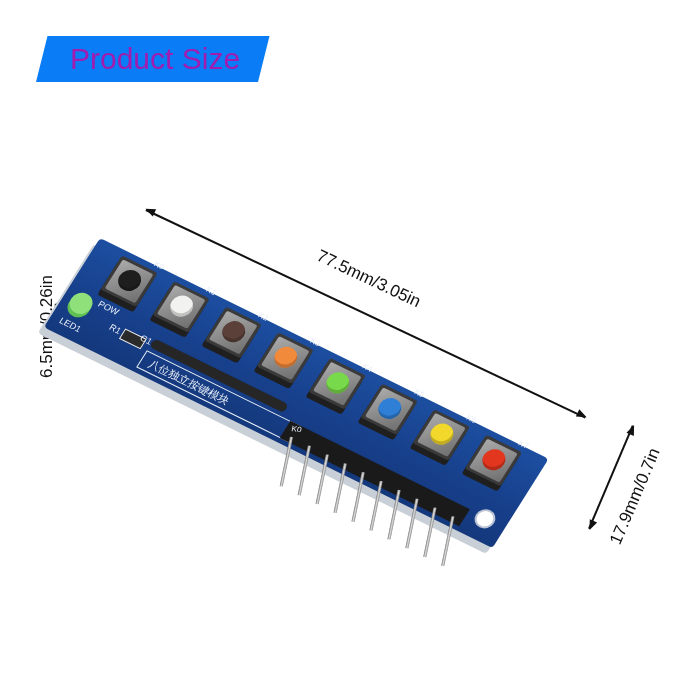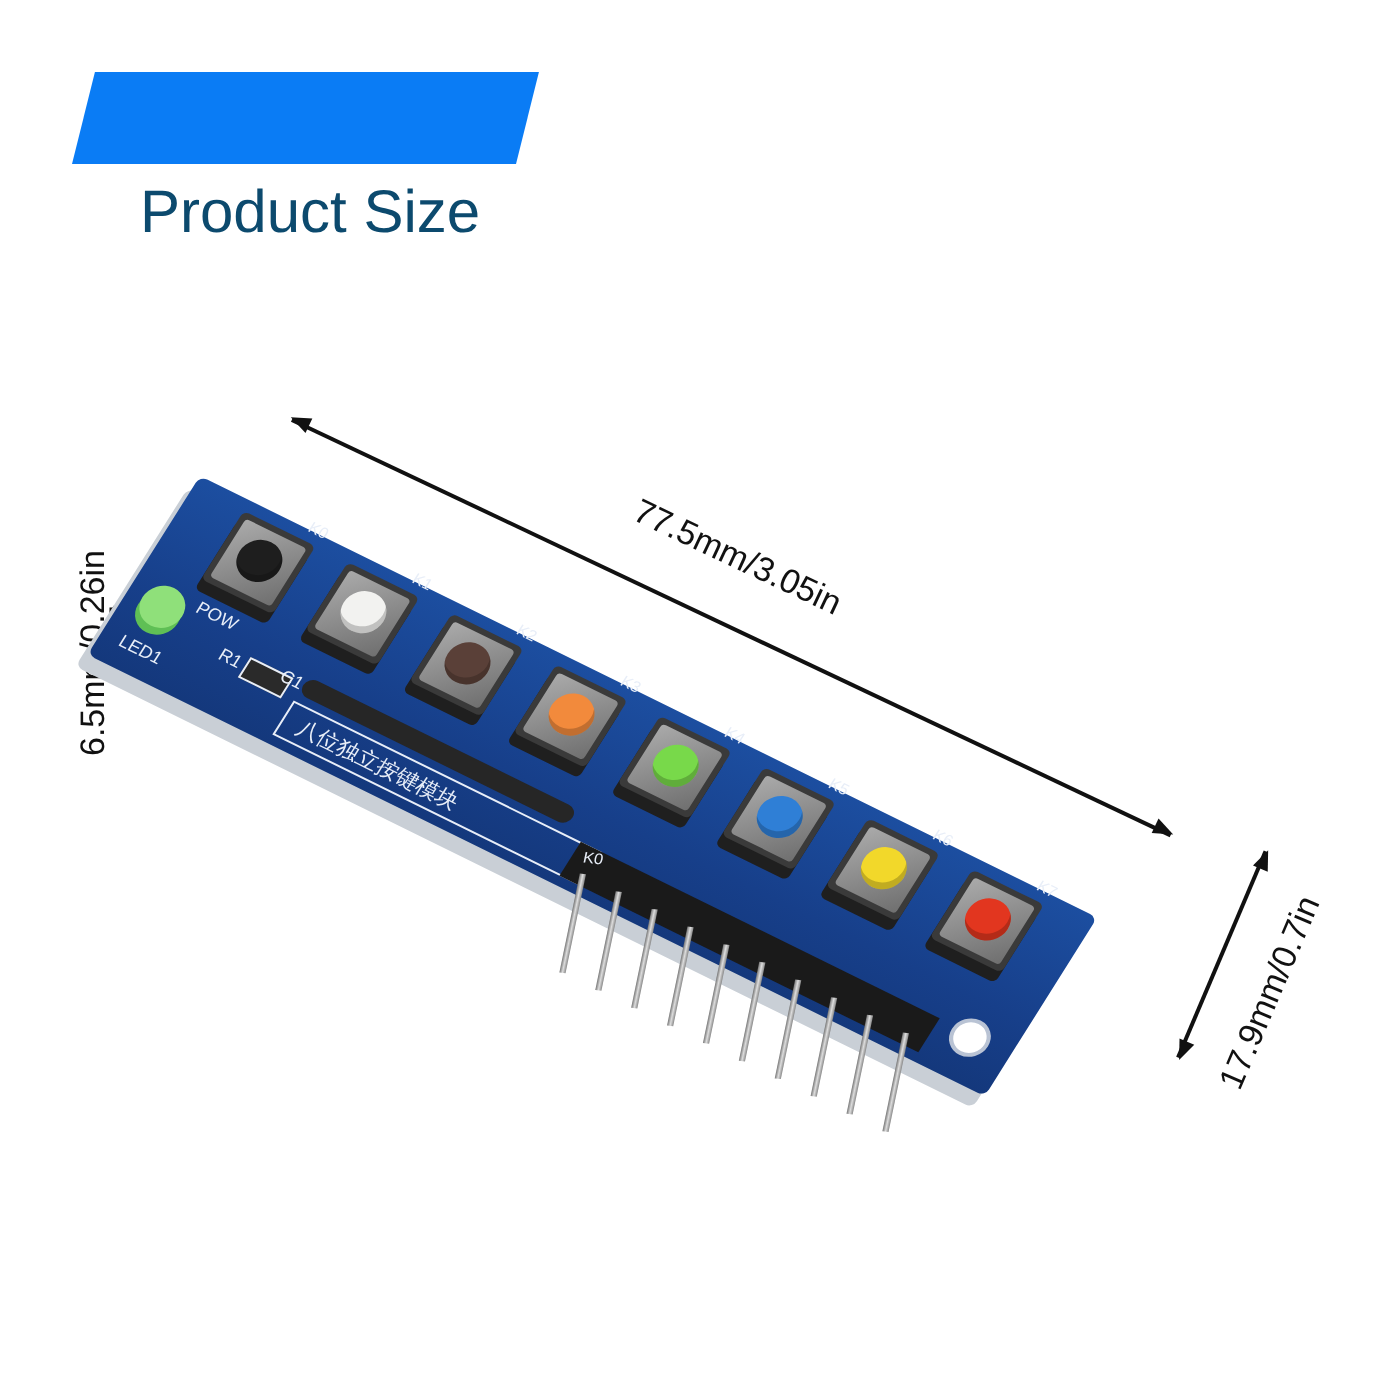--- a/index.html
+++ b/index.html
@@ -1,19 +1,19 @@
 <!DOCTYPE html>
 <html><head>
 <meta charset="utf-8">
 <style>
   html, body { margin:0; padding:0; background:#ffffff; }
   body { width:700px; height:700px; position:relative; overflow:hidden; font-family:"Liberation Sans", sans-serif; }
   .badge { position:absolute; left:26px; top:36px; width:232px; height:46px; }
   .badge-bg { position:absolute; inset:0; background:#0a7cf5; transform:skewX(-14deg); transform-origin:bottom left; left:10px; }
-  .badge-text { position:absolute; left:44px; top:4px; color:#0c4a6e; font-size:30px; line-height:38px; white-space:nowrap;margin-top:48px; }
+  .badge-text { position:absolute; left:44px; top:4px; color:#a21caf; font-size:30px; line-height:38px; white-space:nowrap; }
   .dim-label { position:absolute; color:#111; font-size:17px; white-space:nowrap; transform-origin:left top; }
   .arrow { position:absolute; height:1.5px; background:#111; transform-origin:left center; }
   .arrow::before, .arrow::after { content:""; position:absolute; top:-4px; border-top:4.5px solid transparent; border-bottom:4.5px solid transparent; }
   .arrow::before { left:-1px; border-right:10px solid #111; }
   .arrow::after { right:-1px; border-left:10px solid #111; }
   .board-wrap { position:absolute; left:100px; top:238px; width:500px; height:105px; transform-origin:left top; transform:rotate(26.2deg) skewX(-6deg); }
   .board-edge { position:absolute; left:-2px; top:8px; width:500px; height:105px; background:#c9cfd6; border-radius:4px; }
   .board { position:absolute; inset:0; background:linear-gradient(180deg,#1c4ea0 0%,#173f8a 60%,#14387c 100%); border-radius:4px; }
   .btn { position:absolute; top:6px; width:40px; height:40px; background:#3a3a3a; border-radius:3px; box-shadow:0 6px 0 #1f1f1f; }
   .btn .plate { position:absolute; inset:3px; background:linear-gradient(135deg,#aaa,#6f6f6f); border-radius:2px; }

